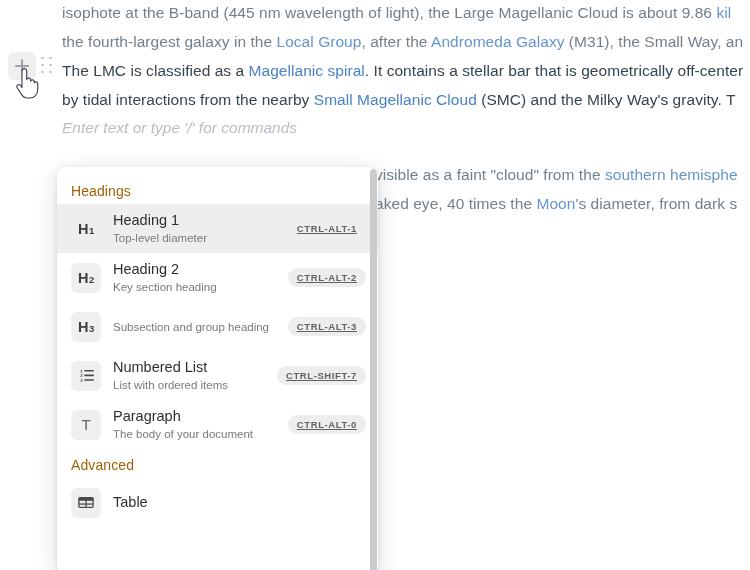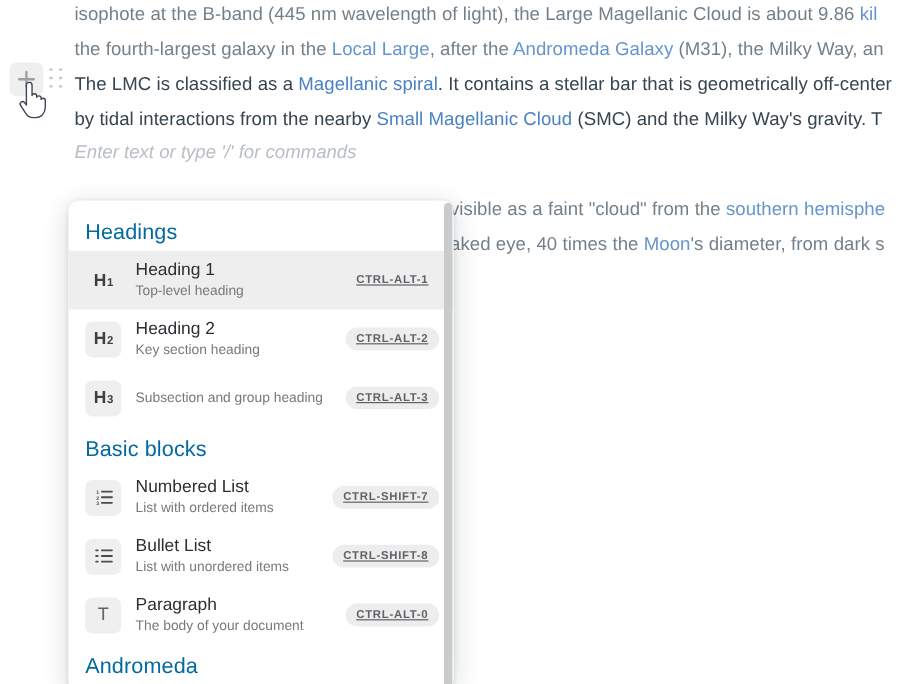--- a/index.html
+++ b/index.html
@@ -147,22 +147,22 @@
     inset: 0;
     overflow: hidden;
   }
 
   .menu-inner {
     padding: 8px 0 0 0;
   }
 
   .section-label {
     padding: 8px 14px 5px 14px;
-    font-size: 18px;
-    color: #0369a1;
+    font-size: 14px;
+    color: #a16207;
     letter-spacing: 0.1px;
   }
 
   .mrow {
     position: relative;
     display: flex;
     align-items: center;
     height: 49px;
     padding: 0 12px 0 14px;
     box-sizing: border-box;
@@ -251,21 +251,21 @@
   }
 </style>
 </head>
 <body>
 
 <div id="root">
 
   <div class="doc">
     <div class="para faded" id="para-1" style="top:-2px;">
         <span class="para-line"><span>isophote at the B-band (445 nm wavelength of light), the Large Magellanic Cloud is about 9.86 </span><span class="lnk">kil</span></span>
-        <span class="para-line"><span>the fourth-largest galaxy in the </span><span class="lnk">Local Large</span><span>, after the </span><span class="lnk">Andromeda Galaxy</span><span> (M31), the Milky Way, an</span></span>
+        <span class="para-line"><span>the fourth-largest galaxy in the </span><span class="lnk">Local Group</span><span>, after the </span><span class="lnk">Andromeda Galaxy</span><span> (M31), the Small Way, an</span></span>
       </div>
     <div class="para" id="para-2" style="top:56px;">
         <span class="para-line"><span>The LMC is classified as a </span><span class="lnk">Magellanic spiral</span><span>. It contains a stellar bar that is geometrically off-center</span></span>
         <span class="para-line"><span>by tidal interactions from the nearby </span><span class="lnk">Small Magellanic Cloud</span><span> (SMC) and the Milky Way's gravity. T</span></span>
       </div>
     <div class="placeholder">Enter text or type '/' for commands</div>
     <div class="para faded" id="para-3" style="top:160px; left:375px;">
         <span class="para-line"><span>visible as a faint "cloud" from the </span><span class="lnk">southern hemisphe</span></span>
         <span class="para-line"><span>aked eye, 40 times the </span><span class="lnk">Moon</span><span>'s diameter, from dark s</span></span>
       </div>
@@ -292,83 +292,65 @@
   </svg>
 
   <div class="menu">
     <div class="menu-scrollport">
       <div class="menu-inner" id="menu-inner">
           <div class="section-label">Headings</div>
           <div class="mrow active">
             <div class="mico">H<sub>1</sub></div>
             <div class="mtext">
               <div class="mtitle">Heading 1</div>
-              <div class="mdesc">Top-level heading</div>
+              <div class="mdesc">Top-level diameter</div>
             </div>
             <div class="mkbd">CTRL-ALT-1</div>
           </div>
           <div class="mrow">
             <div class="mico">H<sub>2</sub></div>
             <div class="mtext">
               <div class="mtitle">Heading 2</div>
               <div class="mdesc">Key section heading</div>
             </div>
             <div class="mkbd">CTRL-ALT-2</div>
           </div>
           <div class="mrow">
             <div class="mico">H<sub>3</sub></div>
             <div class="mtext">
               <div class="mdesc">Subsection and group heading</div>
             </div>
             <div class="mkbd">CTRL-ALT-3</div>
           </div>
-          <div class="section-label">Basic blocks</div>
           <div class="mrow">
             <div class="mico">
               <svg viewBox="0 0 18 16" width="17" height="15">
                 <rect x="6.5" y="2" width="10.5" height="1.7" rx="0.7" fill="#4a4d50"></rect>
                 <rect x="6.5" y="7" width="10.5" height="1.7" rx="0.7" fill="#4a4d50"></rect>
                 <rect x="6.5" y="12" width="10.5" height="1.7" rx="0.7" fill="#4a4d50"></rect>
                 <text x="2.2" y="5" font-size="4.6" font-family="Liberation Sans, sans-serif" fill="#4a4d50">1</text>
                 <text x="2.2" y="10" font-size="4.6" font-family="Liberation Sans, sans-serif" fill="#4a4d50">2</text>
                 <text x="2.2" y="15" font-size="4.6" font-family="Liberation Sans, sans-serif" fill="#4a4d50">3</text>
               </svg>
             </div>
             <div class="mtext">
               <div class="mtitle">Numbered List</div>
               <div class="mdesc">List with ordered items</div>
             </div>
             <div class="mkbd">CTRL-SHIFT-7</div>
           </div>
           <div class="mrow">
-            <div class="mico">
-              <svg viewBox="0 0 18 16" width="17" height="15">
-                <rect x="6.5" y="2" width="10.5" height="1.7" rx="0.7" fill="#4a4d50"></rect>
-                <rect x="6.5" y="7" width="10.5" height="1.7" rx="0.7" fill="#4a4d50"></rect>
-                <rect x="6.5" y="12" width="10.5" height="1.7" rx="0.7" fill="#4a4d50"></rect>
-                <rect x="1.4" y="2" width="3" height="1.7" rx="0.7" fill="#4a4d50"></rect>
-                <rect x="1.4" y="7" width="3" height="1.7" rx="0.7" fill="#4a4d50"></rect>
-                <rect x="1.4" y="12" width="3" height="1.7" rx="0.7" fill="#4a4d50"></rect>
-              </svg>
-            </div>
-            <div class="mtext">
-              <div class="mtitle">Bullet List</div>
-              <div class="mdesc">List with unordered items</div>
-            </div>
-            <div class="mkbd">CTRL-SHIFT-8</div>
-          </div>
-          <div class="mrow">
             <div class="mico plain-t">T</div>
             <div class="mtext">
               <div class="mtitle">Paragraph</div>
               <div class="mdesc">The body of your document</div>
             </div>
             <div class="mkbd">CTRL-ALT-0</div>
           </div>
-          <div class="section-label">Andromeda</div>
+          <div class="section-label">Advanced</div>
           <div class="mrow">
             <div class="mico">
               <svg viewBox="0 0 18 14" width="16" height="13">
                 <rect x="1" y="1.5" width="16" height="11" rx="1.2" fill="none" stroke="#4a4d50" stroke-width="1.5"></rect>
                 <rect x="1" y="1.5" width="16" height="3.6" fill="#4a4d50"></rect>
                 <rect x="8.3" y="1.5" width="1.5" height="11" fill="#4a4d50"></rect>
                 <rect x="1" y="8.0" width="16" height="1.5" fill="#4a4d50"></rect>
               </svg>
             </div>
             <div class="mtext">

